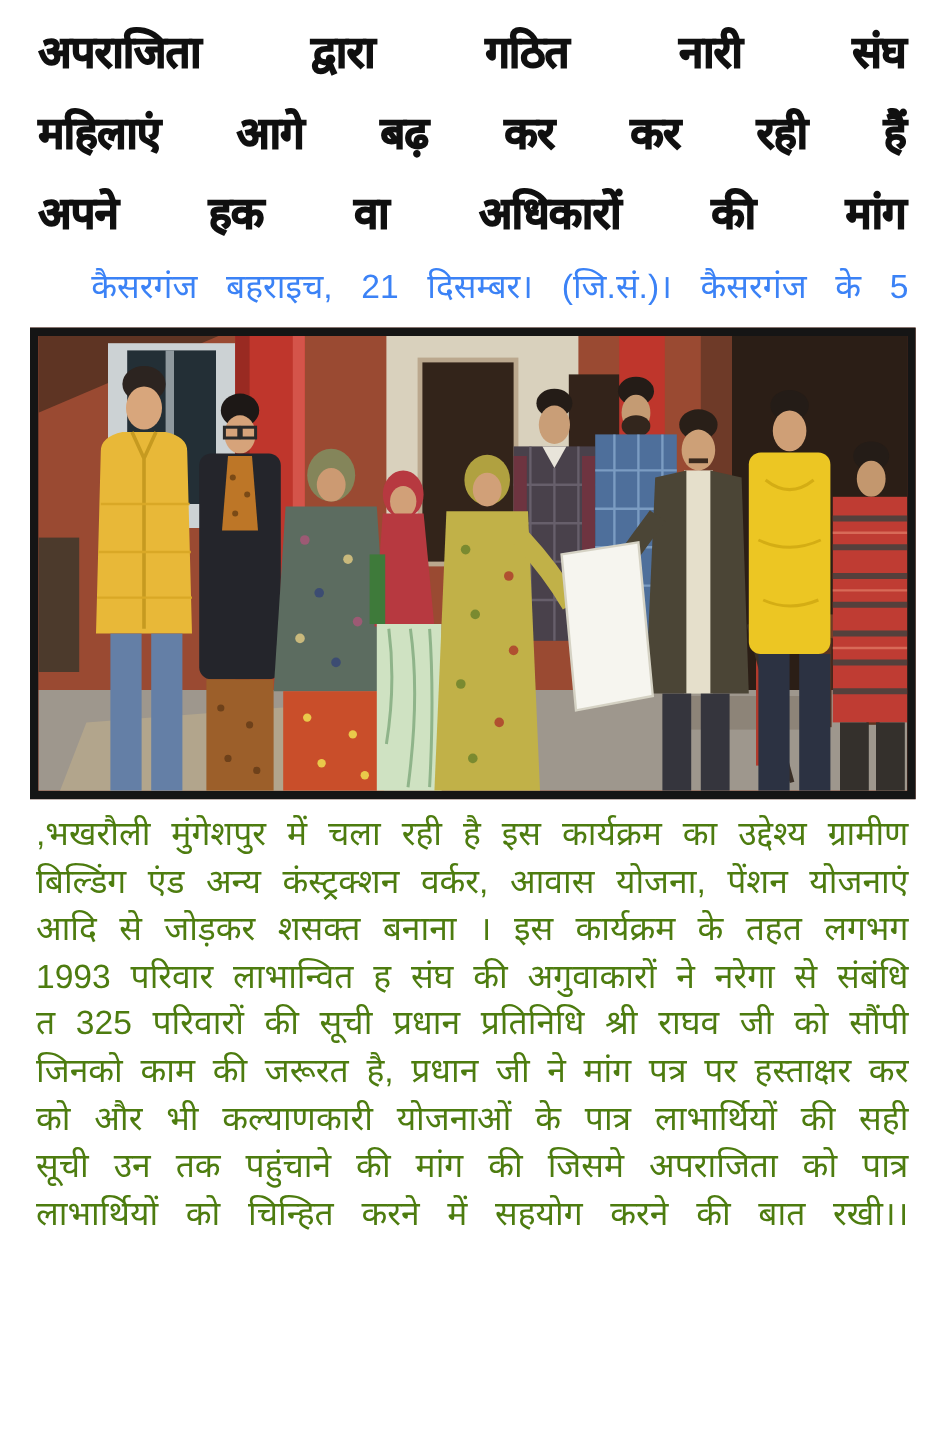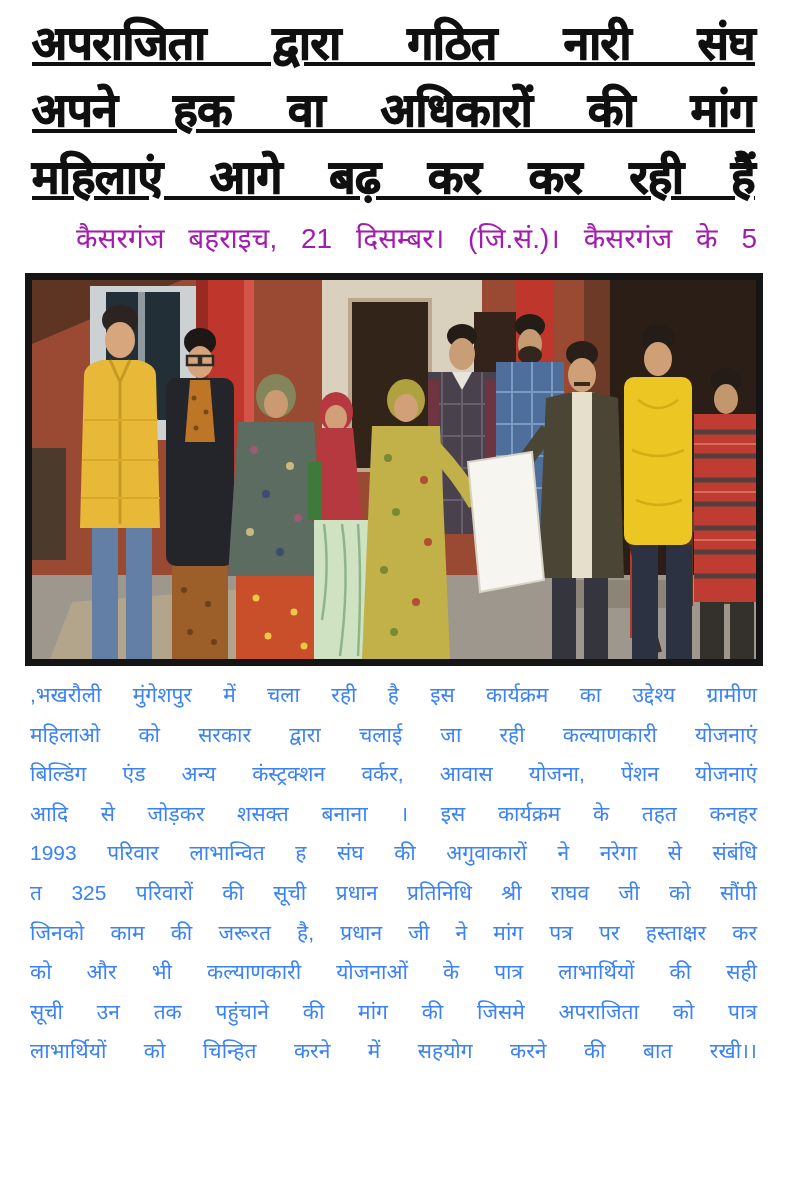--- a/index.html
+++ b/index.html
@@ -12,76 +12,75 @@
   .page {
     position: relative;
     width: 785px; height: 1200px;
     background: #ffffff;
   }
 
   
   .headline { margin: 10px 30px 0 32px; }
   .hl {
     display: block;
-    font-size: 46px;
+    font-size: 36px;
     line-height: 67px;
     font-weight: 900;
     color: #101010;
     -webkit-text-stroke: 1.2px #101010;
     text-align: justify;
     text-align-last: justify;
     white-space: nowrap;
     letter-spacing: -0.5px;
-    text-decoration: underline;
   }
 
   
   .dateline { margin: 9px 28px 0 30px; }
   .dl {
     display: block;
     font-size: 28px;
     line-height: 38px;
-    color: #a21caf;
+    color: #3b82f6;
     text-align: justify;
     text-align-last: justify;
     white-space: nowrap;
   }
   .dl.indent { padding-left: 46px; }
 
   
   .photo-frame {
     margin: 15px 0 0 25px;
     width: 724px; height: 379px;
     border: 7px solid #151515;
     background: #9a4a32;
     padding: 0;
   }
   .photo-frame svg { display: block; }
 
   
   .bodytext { margin: 9px 28px 0 30px; }
   .bl {
     display: block;
-    font-size: 21px;
+    font-size: 28px;
     line-height: 39.6px;
-    color: #3b82f6;
+    color: #4d7c0f;
     text-align: justify;
     text-align-last: justify;
     white-space: nowrap;
   }
 </style>
 </head>
 <body>
 
 <div class="page">
 
   <h1 class="headline">
     <span class="hl">अपराजिता द्वारा गठित नारी संघ</span>
+    <span class="hl">महिलाएं आगे बढ़ कर कर रही हैं</span>
     <span class="hl">अपने हक वा अधिकारों की मांग</span>
-    <span class="hl">महिलाएं आगे बढ़ कर कर रही हैं</span>
   </h1>
 
   <p class="dateline">
     <span class="dl indent">कैसरगंज बहराइच, 21 दिसम्बर। (जि.सं.)। कैसरगंज के 5</span>
   </p>
 
   <figure class="photo-frame">
     <svg width="724" height="379" viewBox="0 0 724 379" xmlns="http://www.w3.org/2000/svg">
 
       <rect x="0" y="0" width="724" height="379" fill="#9a4a32"></rect>
@@ -232,23 +231,22 @@
         <rect x="668" y="322" width="24" height="57" fill="#34302c"></rect>
         <rect x="698" y="322" width="24" height="57" fill="#34302c"></rect>
       </g>
 
       <polygon points="436,182 500,172 512,300 448,312" fill="#f6f5ef" stroke="#d5d2c4" stroke-width="2"></polygon>
     </svg>
   </figure>
 
   <div class="bodytext">
     <span class="bl">,भखरौली मुंगेशपुर में चला रही है इस कार्यक्रम का उद्देश्य ग्रामीण</span>
-    <span class="bl">महिलाओ को सरकार द्वारा चलाई जा रही कल्याणकारी योजनाएं</span>
     <span class="bl">बिल्डिंग एंड अन्य कंस्ट्रक्शन वर्कर, आवास योजना, पेंशन योजनाएं</span>
-    <span class="bl">आदि से जोड़कर शसक्त बनाना । इस कार्यक्रम के तहत कनहर</span>
+    <span class="bl">आदि से जोड़कर शसक्त बनाना । इस कार्यक्रम के तहत लगभग</span>
     <span class="bl">1993 परिवार लाभान्वित ह संघ की अगुवाकारों ने नरेगा से संबंधि</span>
     <span class="bl">त 325 परिवारों की सूची प्रधान प्रतिनिधि श्री राघव जी को सौंपी</span>
     <span class="bl">जिनको काम की जरूरत है, प्रधान जी ने मांग पत्र पर हस्ताक्षर कर</span>
     <span class="bl">को और भी कल्याणकारी योजनाओं के पात्र लाभार्थियों की सही</span>
     <span class="bl">सूची उन तक पहुंचाने की मांग की जिसमे अपराजिता को पात्र</span>
     <span class="bl">लाभार्थियों को चिन्हित करने में सहयोग करने की बात रखी।।</span>
   </div>
 
 </div>
 

